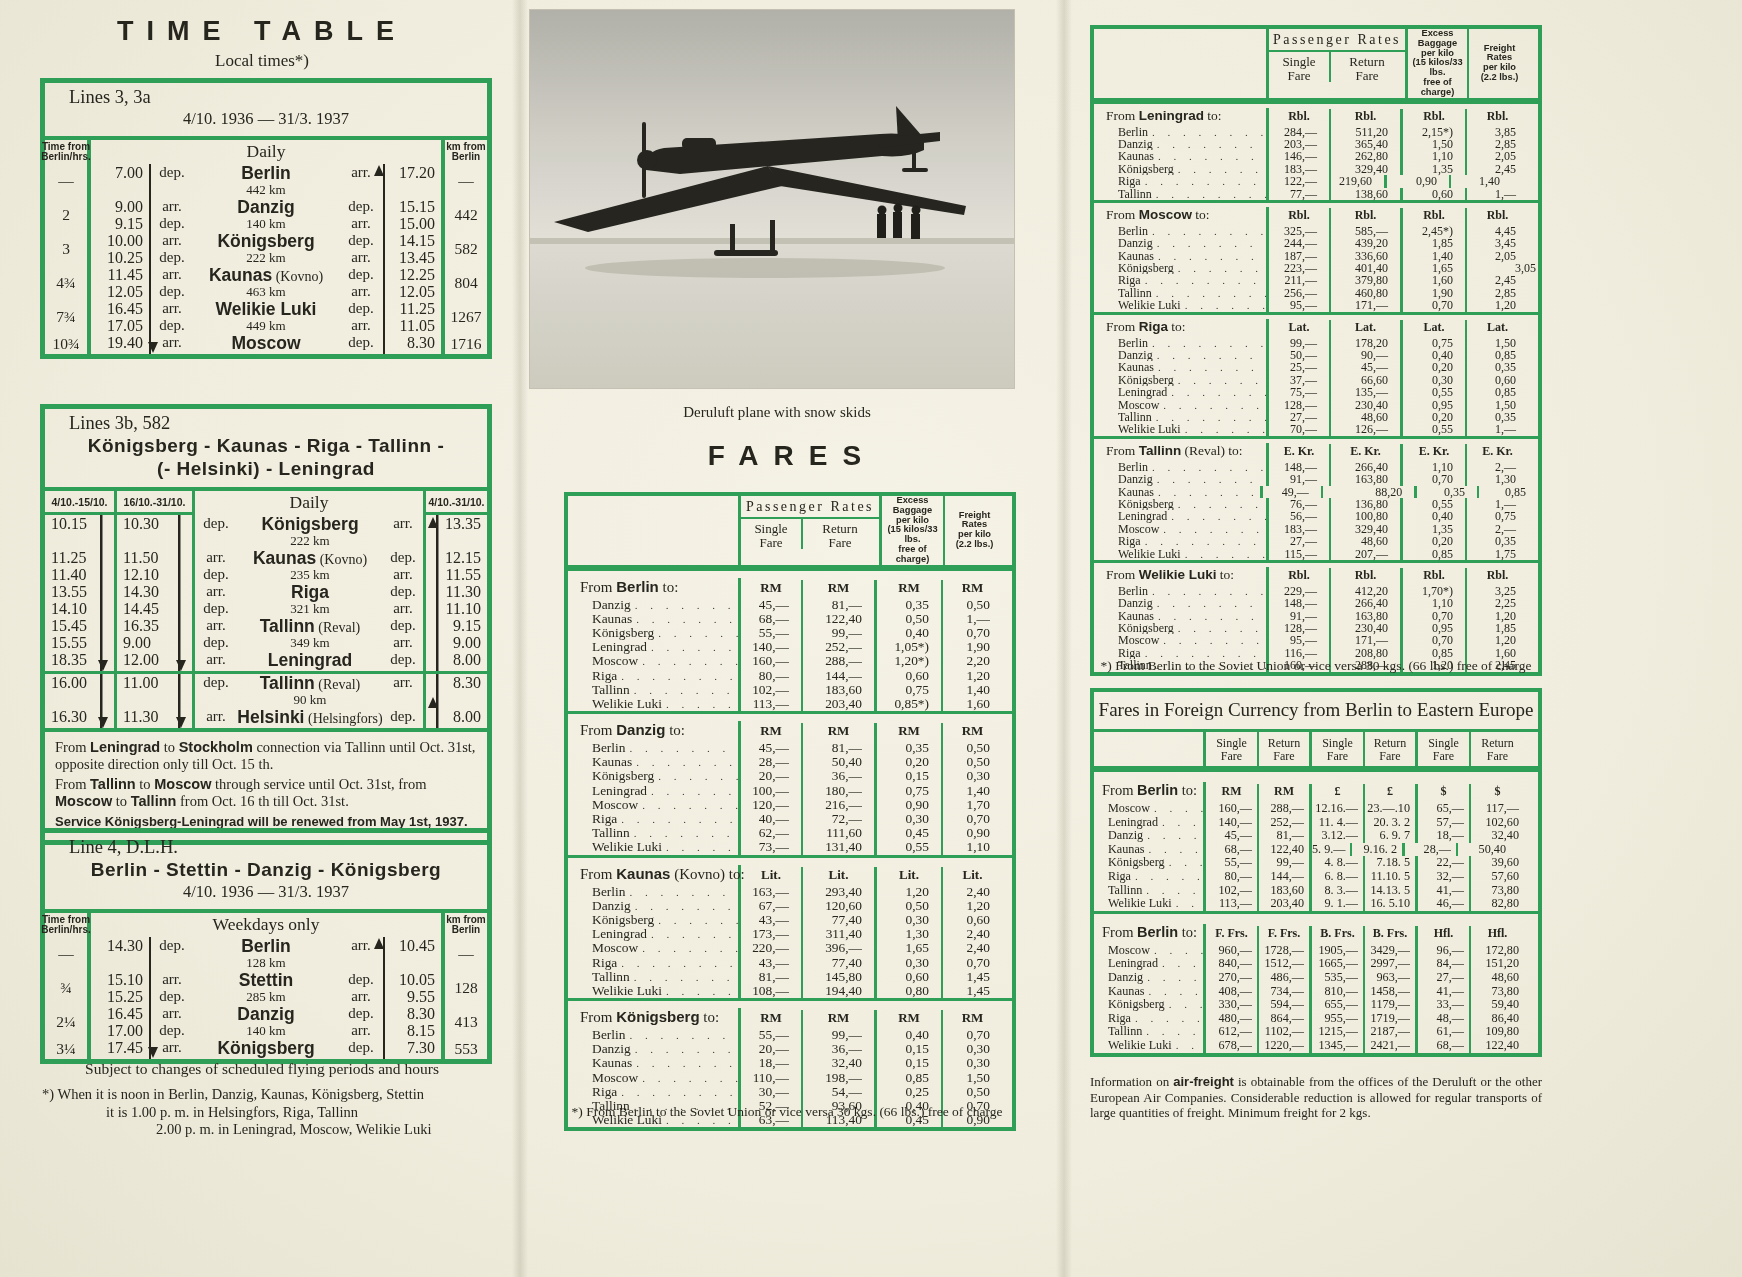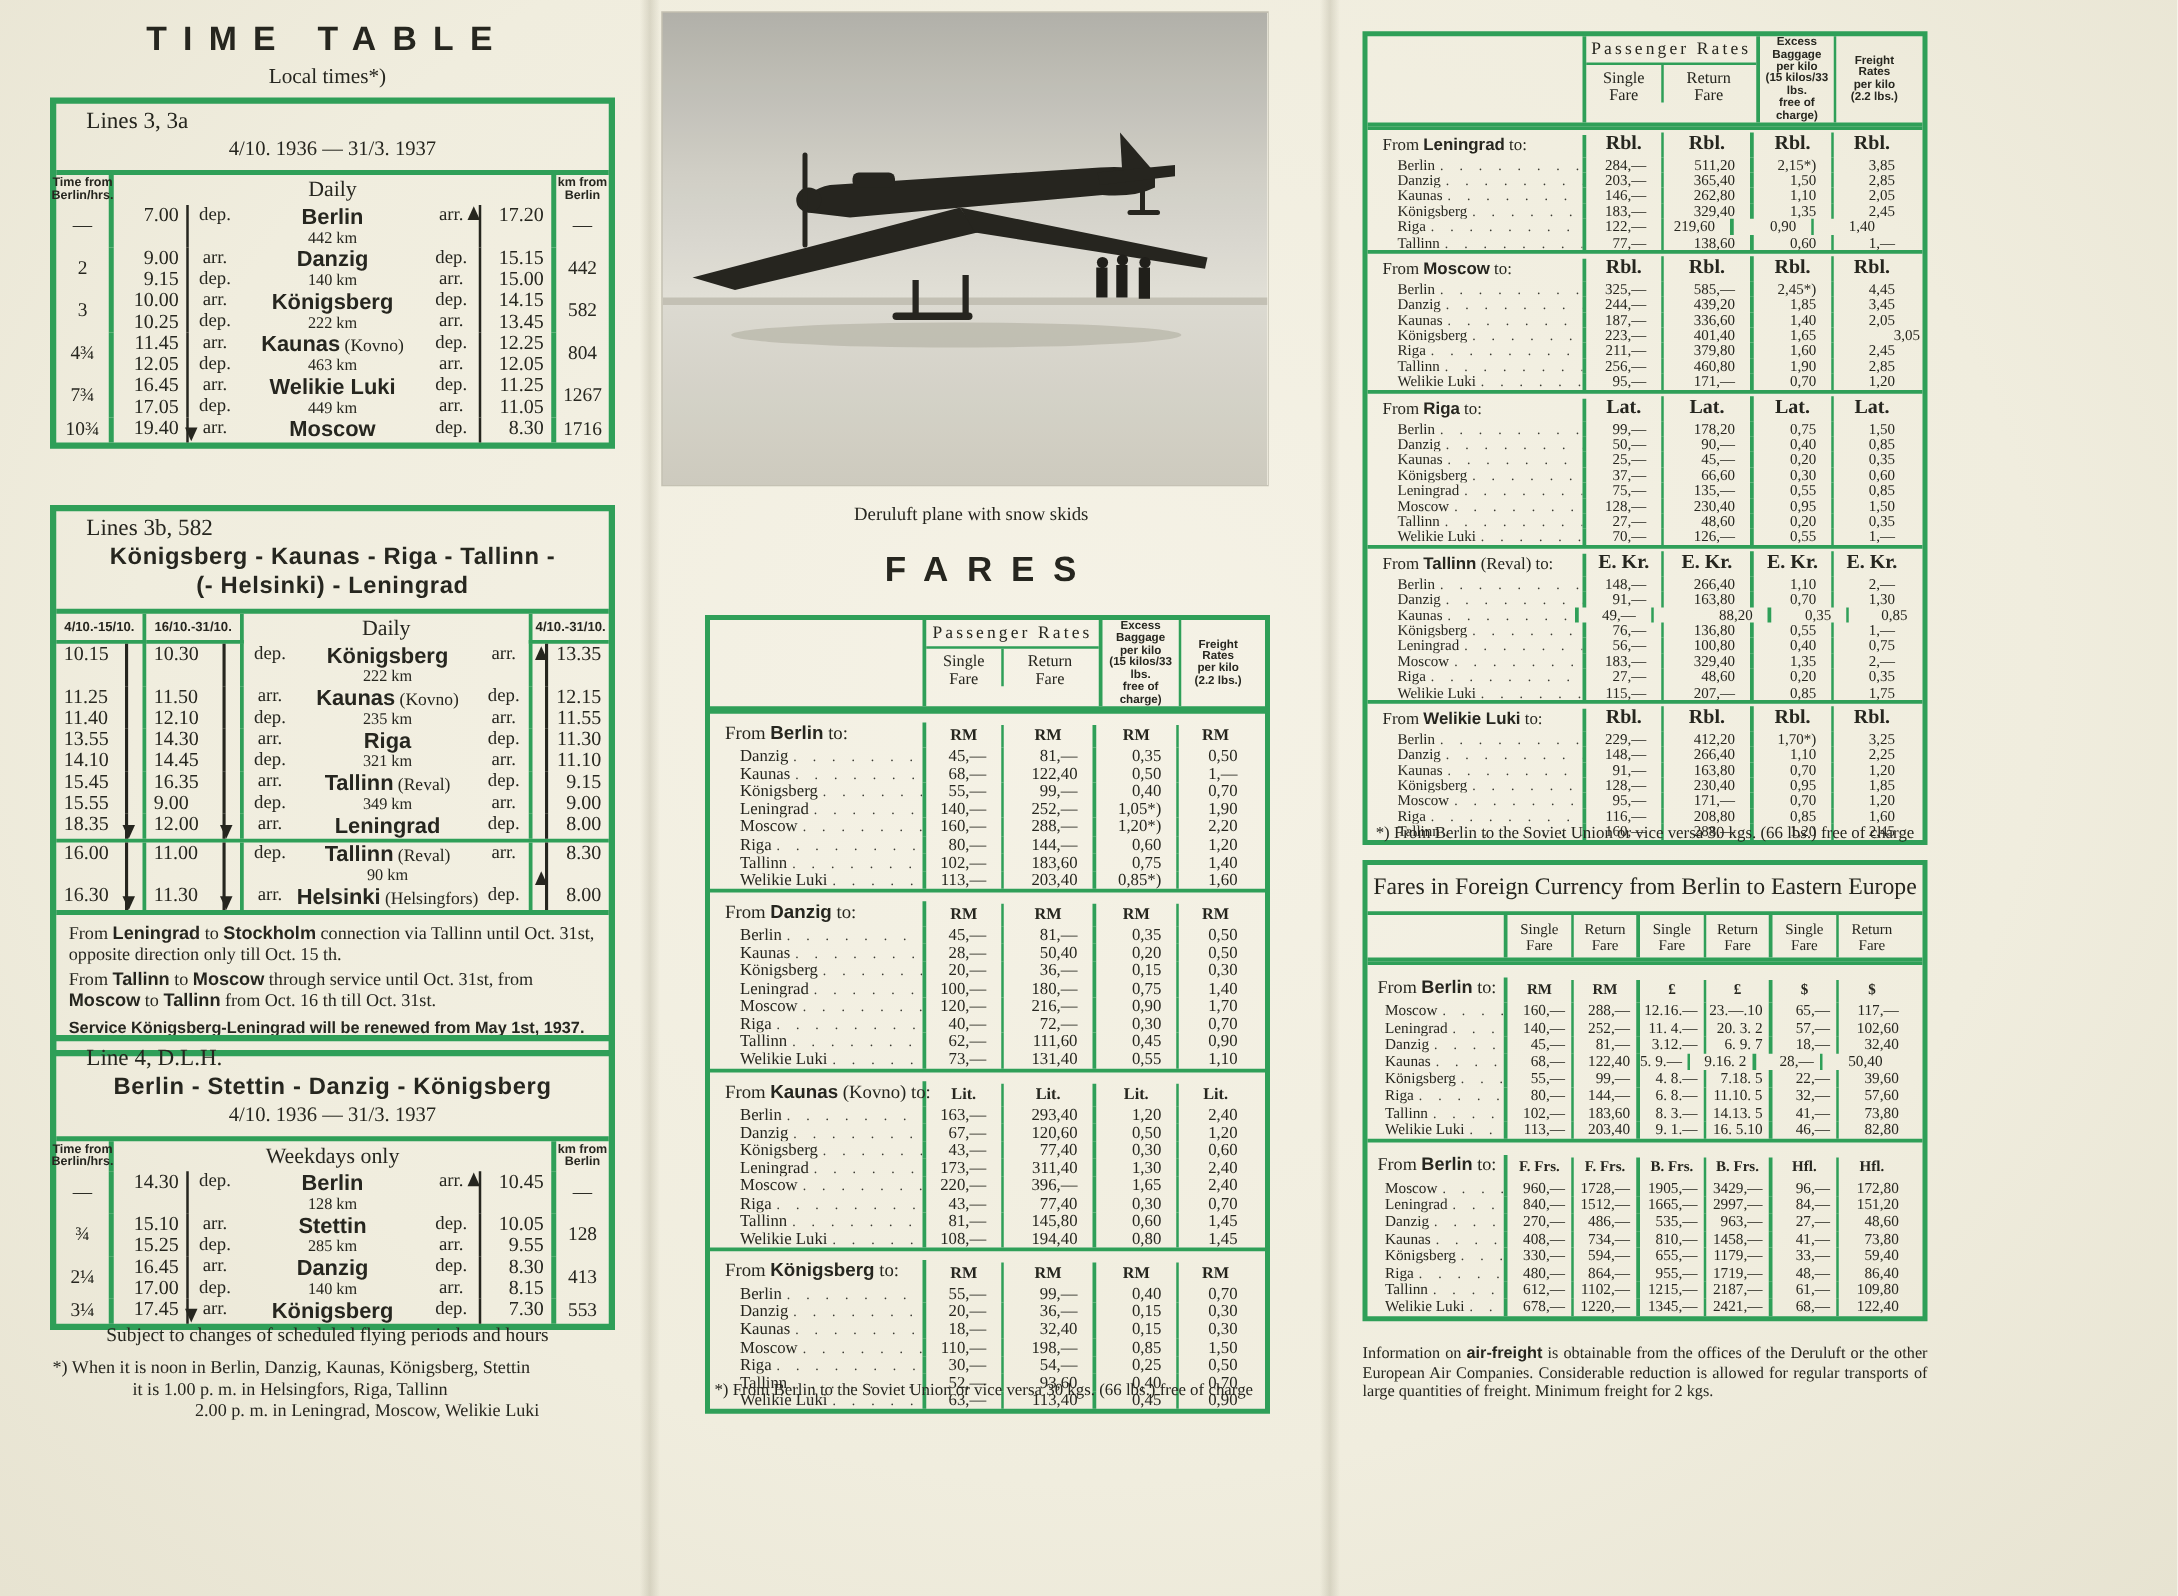--- a/index.html
+++ b/index.html
@@ -88,21 +88,21 @@
   .f-row{display:flex;}
   .f-rlab{display:flex;align-items:baseline;padding-left:24px;overflow:hidden;}
   .f-city{white-space:nowrap;}
   .dots{flex:1;overflow:hidden;white-space:nowrap;letter-spacing:5px;font-size:11px;padding:0 4px;opacity:.9;}
   .f-val{text-align:right;padding-right:12px;white-space:nowrap;}
   .fare-mid .f-row{height:14.2px;font-size:13.4px;line-height:14.2px;}
   .fare-mid .f-sech{height:27px;}
   .fare-right .f-row{height:12.4px;font-size:12px;line-height:12.4px;}
   .fare-right .f-sech{height:22px;}
   .fare-right .f-sech .f-lab{font-size:13.5px;}
-  .fare-right .f-cur{font-size:16px;}
+  .fare-right .f-cur{font-size:12px;}
   .fn{position:absolute;font-size:13.5px;text-align:center;}
 
   
   .foreign{position:absolute;border:4px solid var(--g);}
   .fo-title{font-size:19px;text-align:center;padding:7px 0 8px;border-bottom:3px solid var(--g);}
   .fo-hdr{display:flex;border-bottom:3px solid var(--g);}
   .fo-h{text-align:center;font-size:12px;line-height:12.5px;white-space:pre-line;padding:5px 0 4px;}
   .fo-block{border-top:3px solid var(--g);}
   .fo-block:first-of-type{border-top:none;}
   .fo-bh{display:flex;align-items:flex-end;height:30px;}

